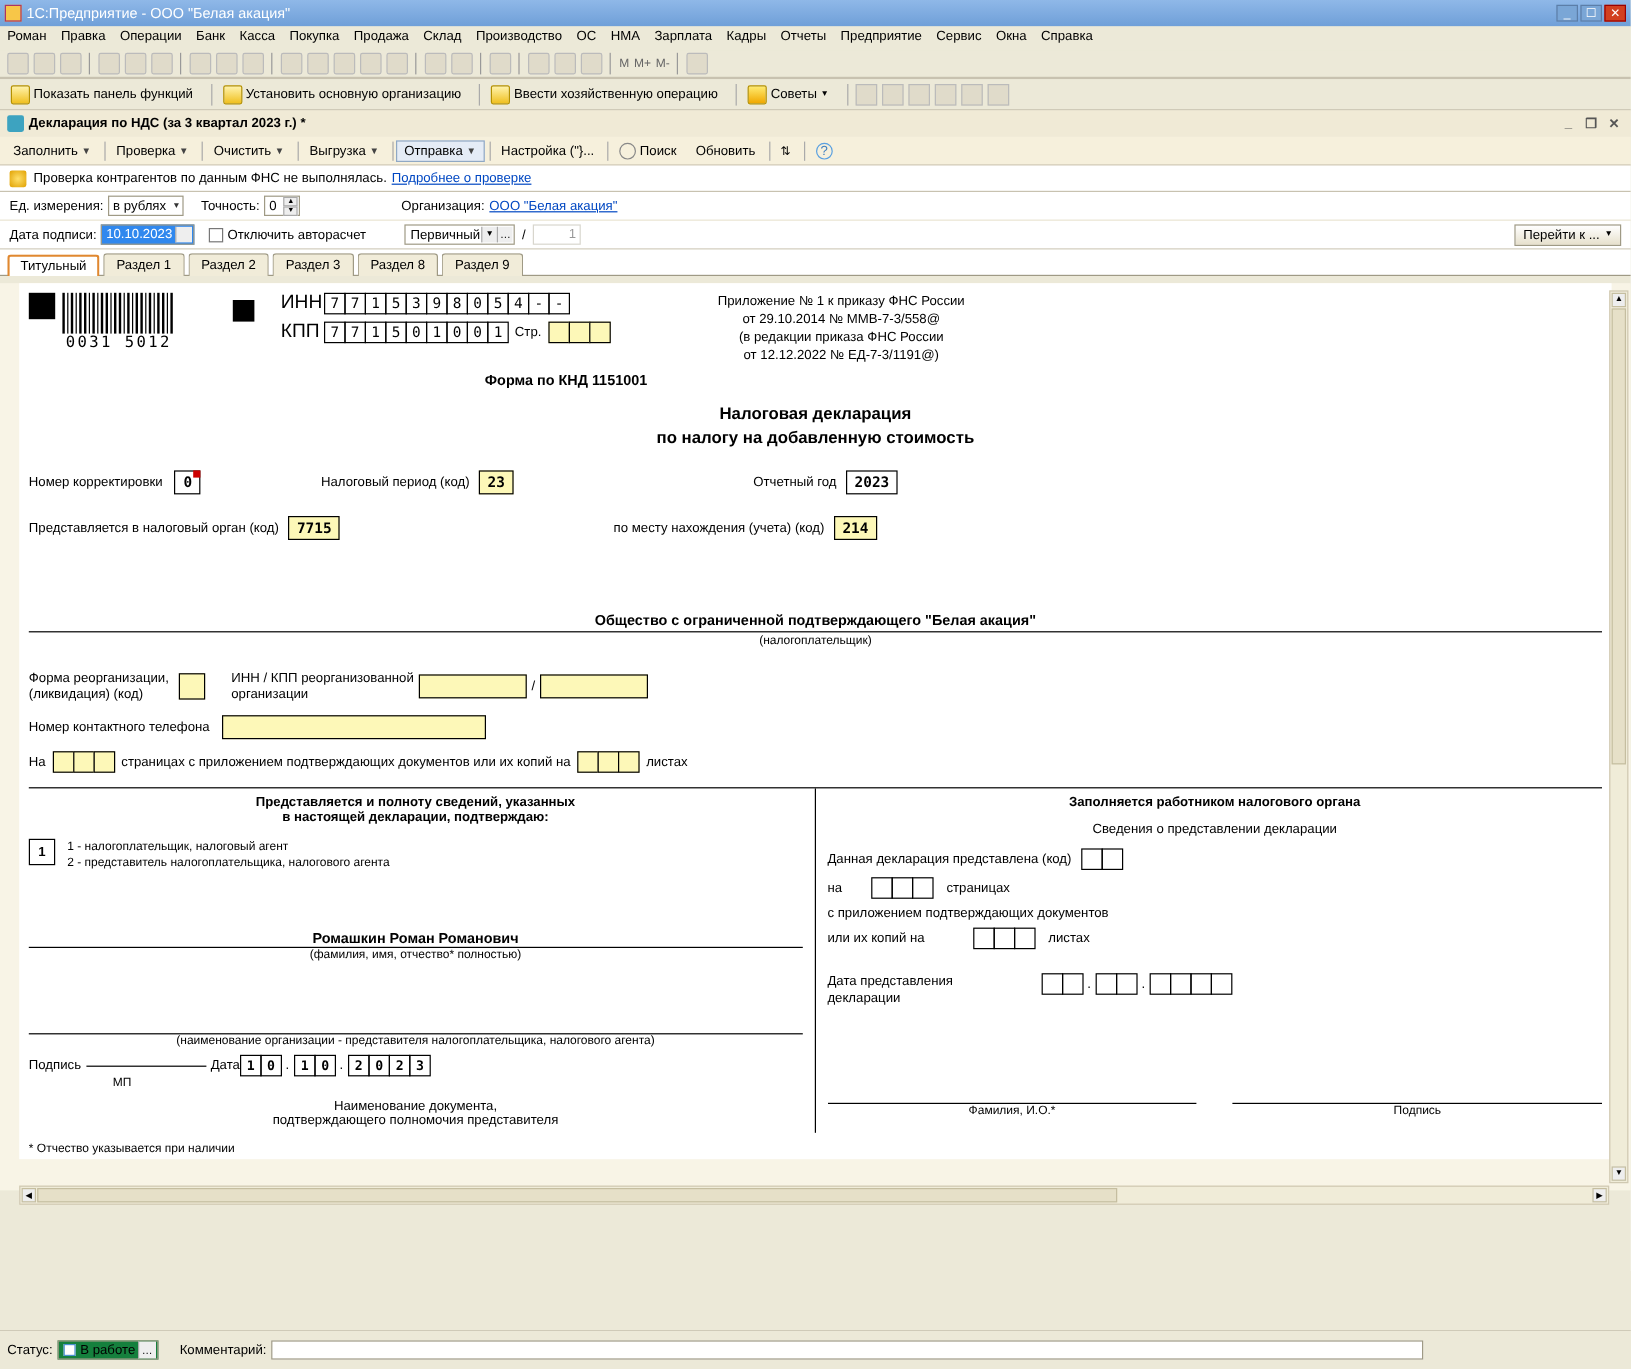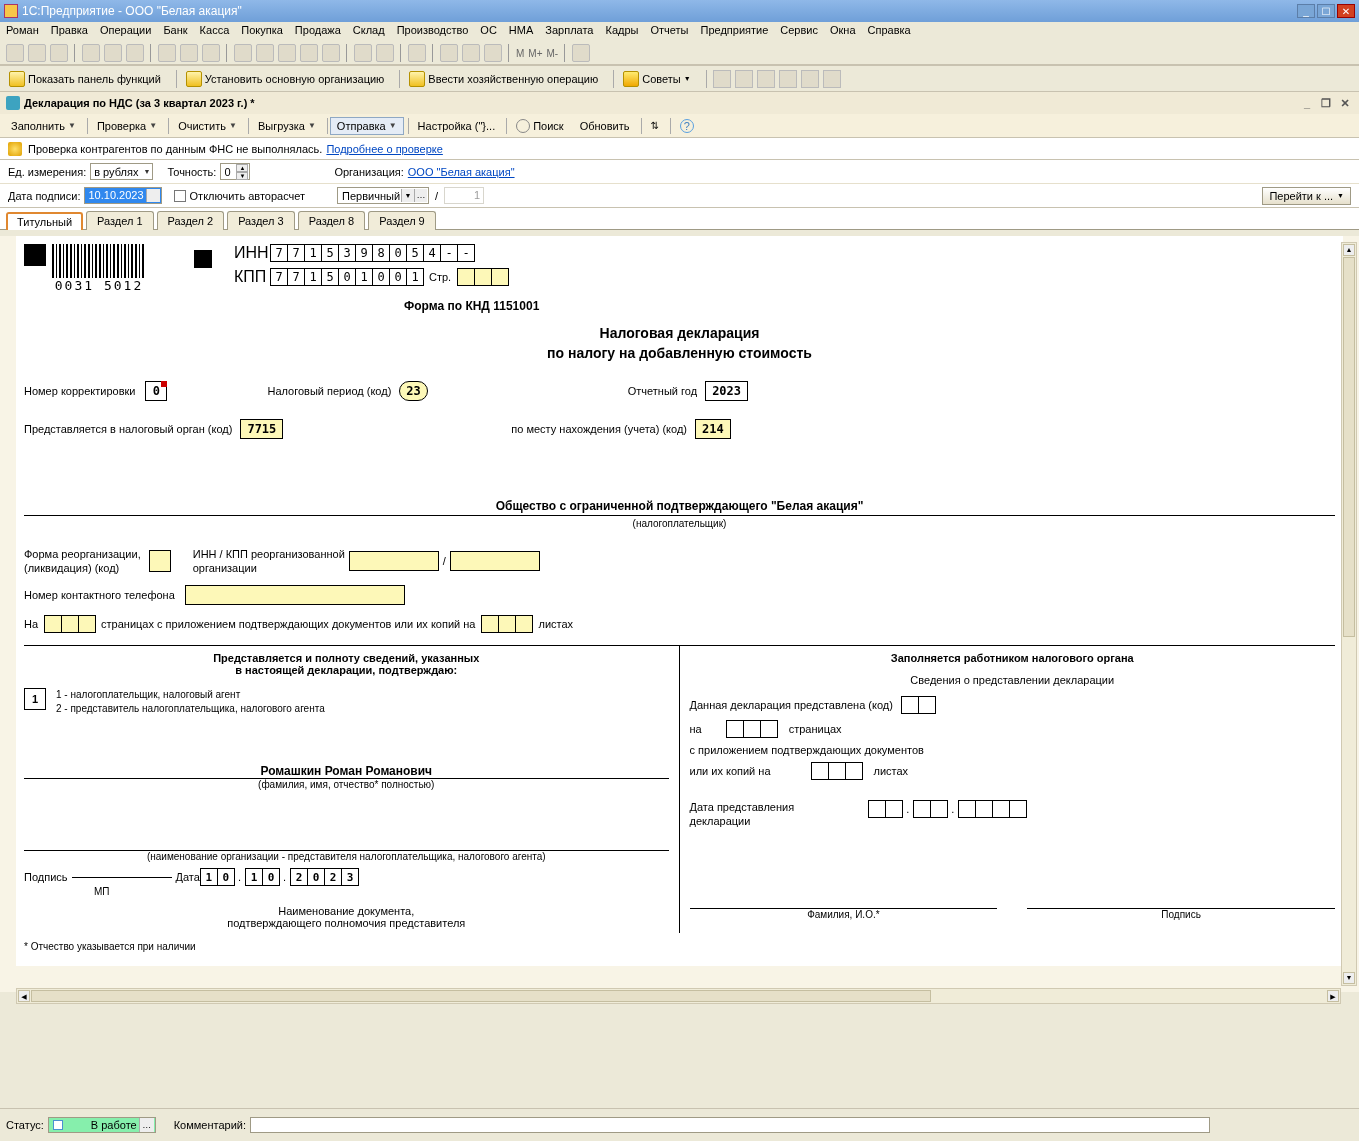--- a/index.html
+++ b/index.html
@@ -108,21 +108,21 @@
   .two-col .colR { width:50%;padding:6px 0 4px 10px; }
   .colhdr { text-align:center;font-weight:bold;font-size:11px; }
   .small { font-size:10px; }
   .sig-cell { width:22px;height:22px;border:1px solid #000;display:inline-flex;align-items:center;justify-content:center;font-weight:bold;margin-right:10px; }
   .fio { text-align:center;font-weight:bold;margin-top:48px;font-size:12px; }
   .fio-sub { text-align:center;font-size:10px; }
   .sig-row { display:flex;align-items:center;margin-top:64px; }
   .sig-row .line { border-bottom:1px solid #000; width:100px; margin:0 4px; }
   .fnote { font-size:10px;margin-top:8px; }
   .statusbar { position:fixed;left:0;right:0;bottom:0;height:21px;background:#ece9d8;border-top:1px solid #c8c2b0;display:flex;align-items:center;padding:16px 6px; }
-  .statusbar .st-inp { border:1px solid #9f9a85;background:#86efac;height:16px;display:inline-flex;align-items:center;padding:0 18px 0 4px;margin:0 4px;position:relative;min-width:80px;gap:24px; }
+  .statusbar .st-inp { border:1px solid #9f9a85;background:#15803d;height:16px;display:inline-flex;align-items:center;padding:0 18px 0 4px;margin:0 4px;position:relative;min-width:80px; }
   .statusbar .st-inp .ddx { position:absolute;right:1px;top:0;width:15px;height:14px;border-left:1px solid #aaa;background:#eee;text-align:center;font-size:9px;line-height:14px; }
   .statusbar .cmt { border:1px solid #9f9a85;background:#fff;height:16px;width:960px;margin-left:4px; }
   .inner-row { display:flex;align-items:center;margin-top:6px; }
   .datecell { width:18px;height:18px;border:1px solid #000;display:inline-flex;align-items:center;justify-content:center;font-family:monospace;font-weight:bold;margin-right:-1px; }
 </style>
 </head>
 <body>
 
 <div class="titlebar">
   <div class="logo"></div>
@@ -390,34 +390,40 @@
         <span class="cell">0</span>
         <span class="cell">0</span>
         <span class="cell">1</span>
         <span style="margin:0 6px;">Стр.</span>
         <span class="cell y"></span>
         <span class="cell y"></span>
         <span class="cell y"></span>
       </div>
     </div>
 
+    <div class="right-ord">
+      <div>Приложение № 1 к приказу ФНС России</div>
+      <div>от 29.10.2014 № ММВ-7-3/558@</div>
+      <div>(в редакции приказа ФНС России</div>
+      <div>от 12.12.2022 № ЕД-7-3/1191@)</div>
+    </div>
   </div>
 
   <div class="knd">Форма по КНД 1151001</div>
 
   <div class="big-title">
     <div>Налоговая декларация</div>
     <div>по налогу на добавленную стоимость</div>
   </div>
 
   <div class="row-line">
     <span>Номер корректировки</span>
     <span class="fieldcell red" style="margin-left:10px;">0</span>
     <span style="margin-left:100px;">Налоговый период (код)</span>
-    <span class="fieldcell y" style="margin-left:8px;border-radius:10px;">23</span>
+    <span class="fieldcell y" style="margin-left:8px;">23</span>
     <span style="margin-left:200px;">Отчетный год</span>
     <span class="fieldcell" style="margin-left:8px;">2023</span>
   </div>
 
   <div class="row-line">
     <span>Представляется в налоговый орган (код)</span>
     <span class="fieldcell y" style="margin-left:8px;">7715</span>
     <span style="margin-left:228px;">по месту нахождения (учета) (код)</span>
     <span class="fieldcell y" style="margin-left:8px;">214</span>
   </div>

